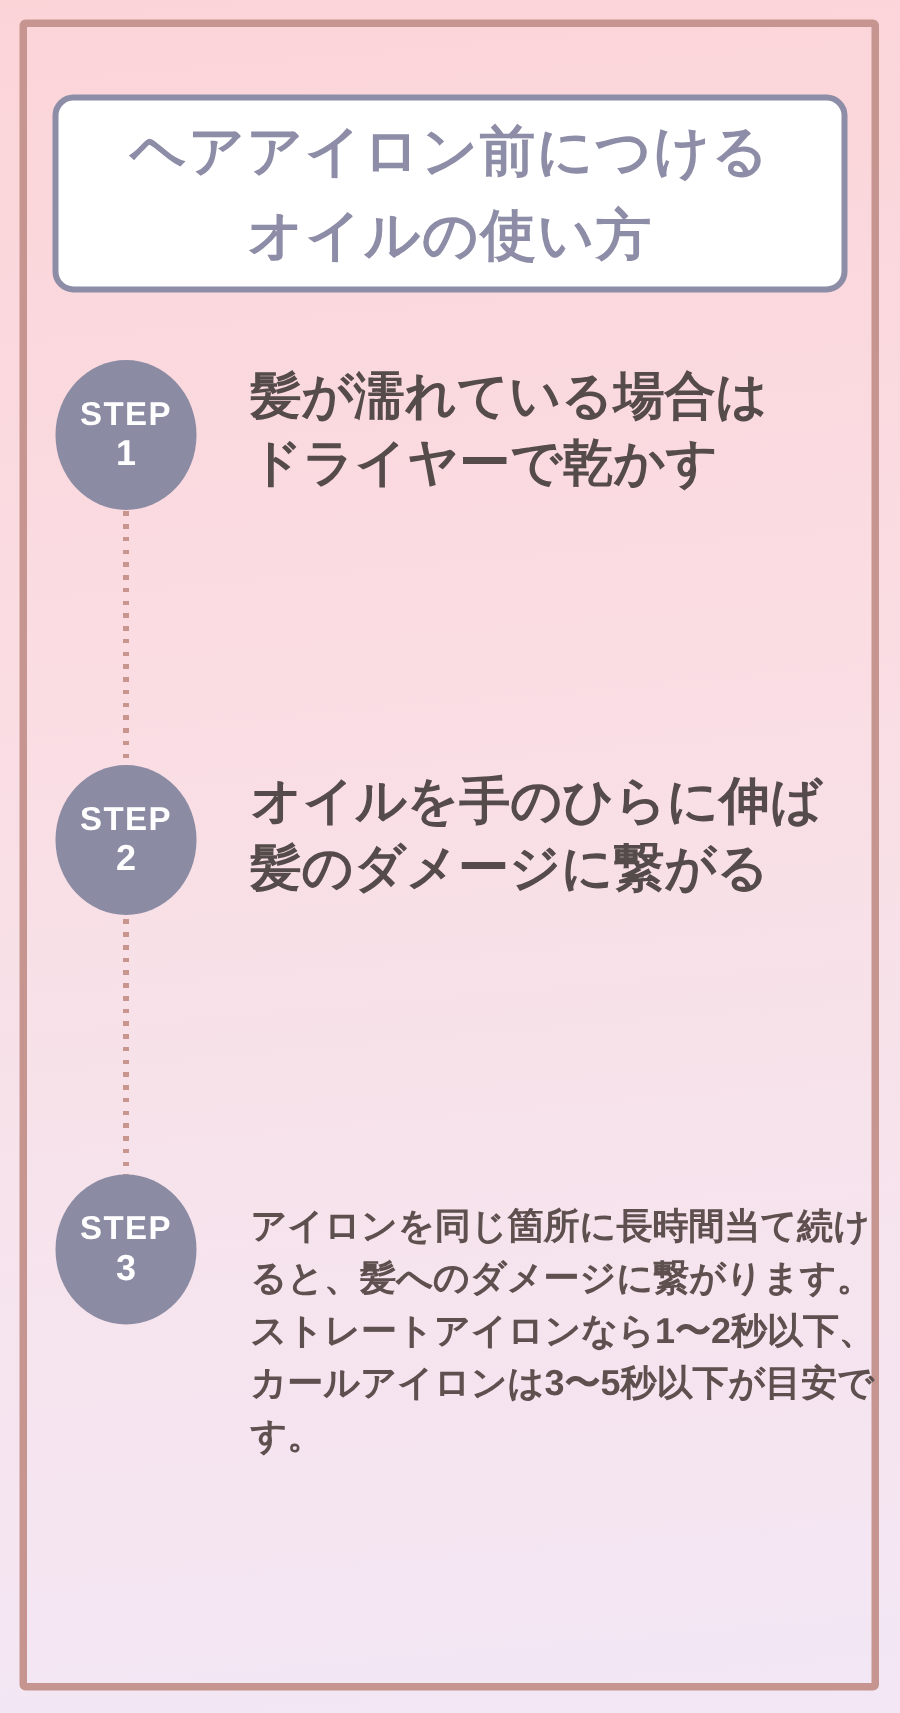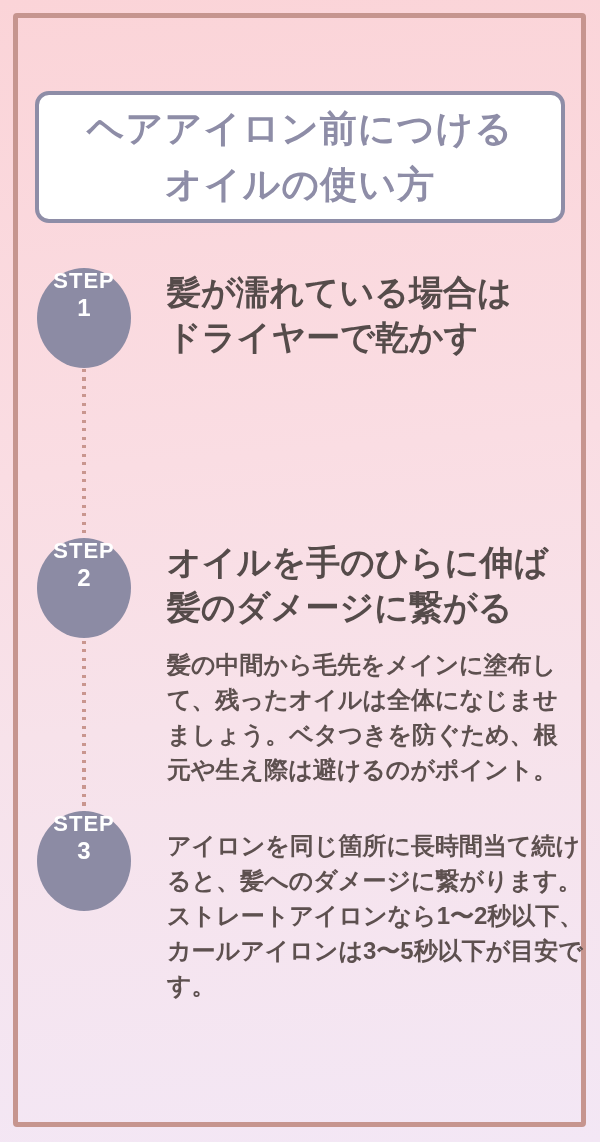--- a/index.html
+++ b/index.html
@@ -22,21 +22,21 @@
     bottom: 15px;
     border: 5px solid #c6958f;
     border-radius: 4px;
     pointer-events: none;
   }
   .content {
     position: absolute;
     left: 0;
     top: 0;
     width: 600px;
-    padding-top: 91px;
+    padding-top: 63px;
     box-sizing: border-box;
   }
   .title-box {
     width: 530px;
     height: 132px;
     margin: 0 auto;
     box-sizing: border-box;
     background: #ffffff;
     border: 4px solid #8e8da7;
     border-radius: 14px;
@@ -84,20 +84,21 @@
     z-index: 1;
     width: 94px;
     height: 100px;
     flex-shrink: 0;
     border-radius: 50%;
     background: #8c8ba4;
     color: #ffffff;
     display: flex;
     flex-direction: column;
     align-items: center;
+    justify-content: center;
   }
   .badge-label {
     font-size: 22px;
     line-height: 26px;
     font-weight: 700;
     letter-spacing: 1px;
   }
   .badge-number {
     font-size: 24px;
     line-height: 28px;
@@ -151,24 +152,20 @@
     </div>
 
     <div class="step step-2">
       <div class="badge">
         <div class="badge-label">STEP</div>
         <div class="badge-number">2</div>
       </div>
       <div class="step-content">
         <div class="step-heading">オイルを手のひらに伸ば
 髪のダメージに繋がる</div>
-        <div class="step-body">髪の中間から毛先をメインに塗布し
-て、残ったオイルは全体になじませ
-ましょう。ベタつきを防ぐため、根
-元や生え際は避けるのがポイント。</div>
       </div>
     </div>
 
     <div class="step step-3">
       <div class="badge">
         <div class="badge-label">STEP</div>
         <div class="badge-number">3</div>
       </div>
       <div class="step-content">
         <div class="step-body">アイロンを同じ箇所に長時間当て続け

